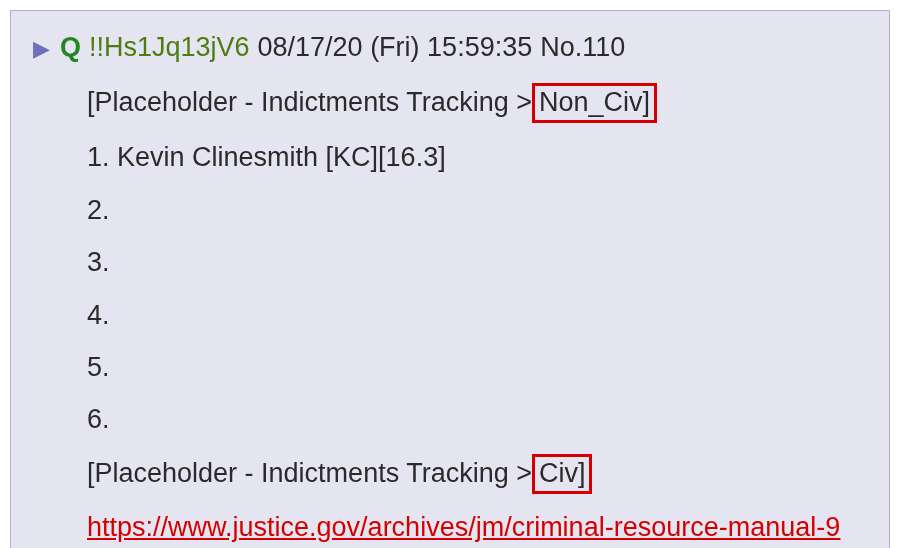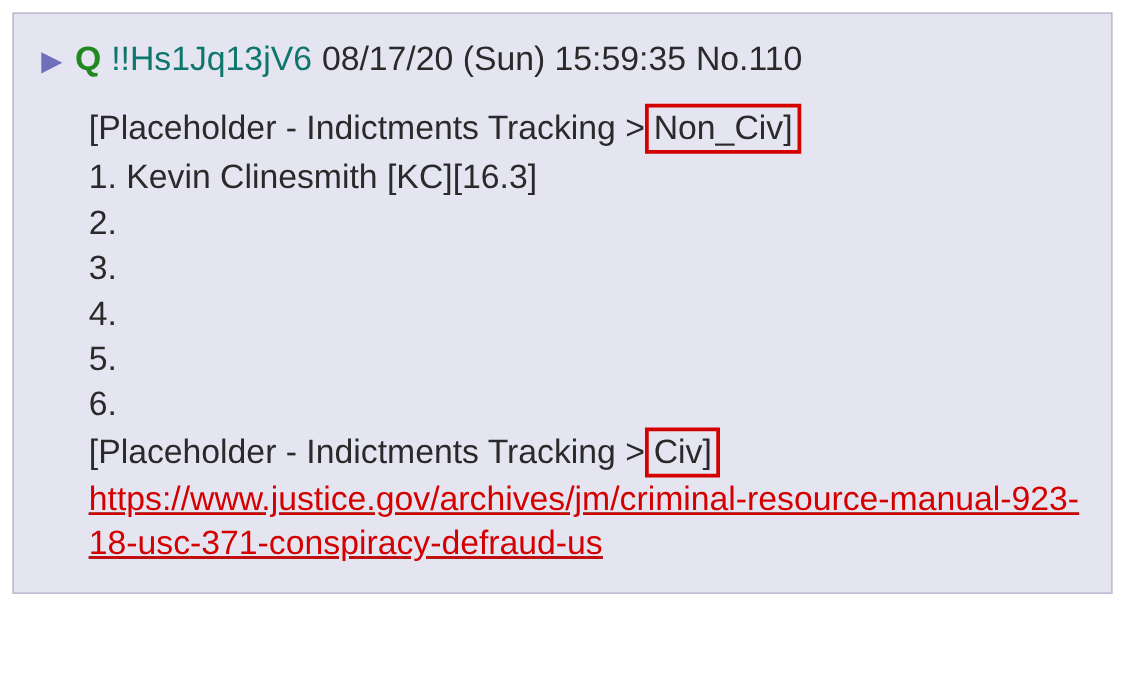--- a/index.html
+++ b/index.html
@@ -34,32 +34,32 @@
   .tri {
     color: #6f6fbb;
     font-size: 22px;
     margin-right: 2px;
   }
   .qname {
     color: #228822;
     font-weight: bold;
   }
   .trip {
-    color: #0f766e;
+    color: #4d7c0f;
     text-align: center;
   }
   .meta {
     color: #2a2a2a;
   }
   .body {
     padding-left: 38px;
   }
   .body .line {
     position: relative;
-    margin: 0;
+    margin: 16px;
   }
   .hlbox {
     border: 3px solid #d40000;
     padding: 0 4px;
     display: inline-block;
     line-height: 1.25;
   }
   .link {
     color: #d40000;
     text-decoration: underline;
@@ -73,21 +73,21 @@
 </style>
 </head>
 <body>
 
 <div class="post">
 
   <div class="header">
     <span class="tri">▶</span>
     <span class="qname">Q</span>
     <span class="trip">!!Hs1Jq13jV6</span>
-    <span class="meta">08/17/20 (Sun) 15:59:35</span>
+    <span class="meta">08/17/20 (Fri) 15:59:35</span>
     <span class="meta">No.110</span>
   </div>
 
   <div class="body">
 
     <p class="line">
       <span>[Placeholder - Indictments Tracking &gt;</span><span class="hlbox"> Non_Civ]</span>
     </p>
 
     <p class="line">1. Kevin Clinesmith [KC][16.3]</p>

